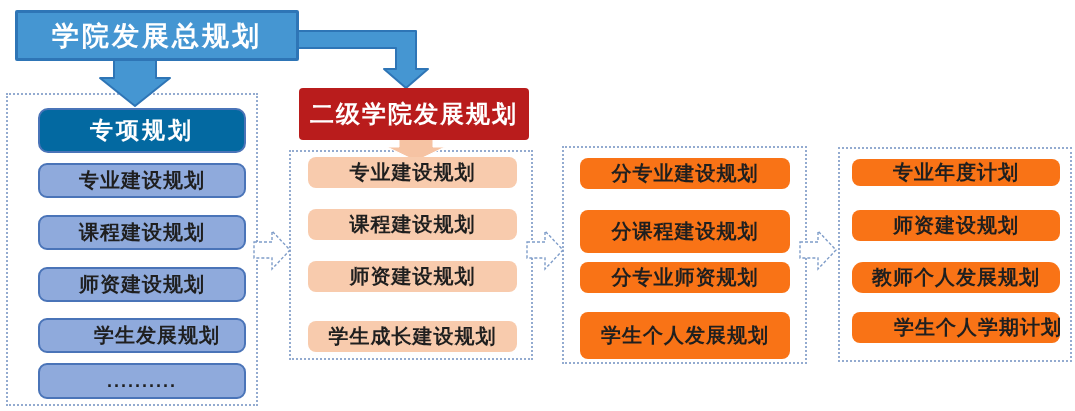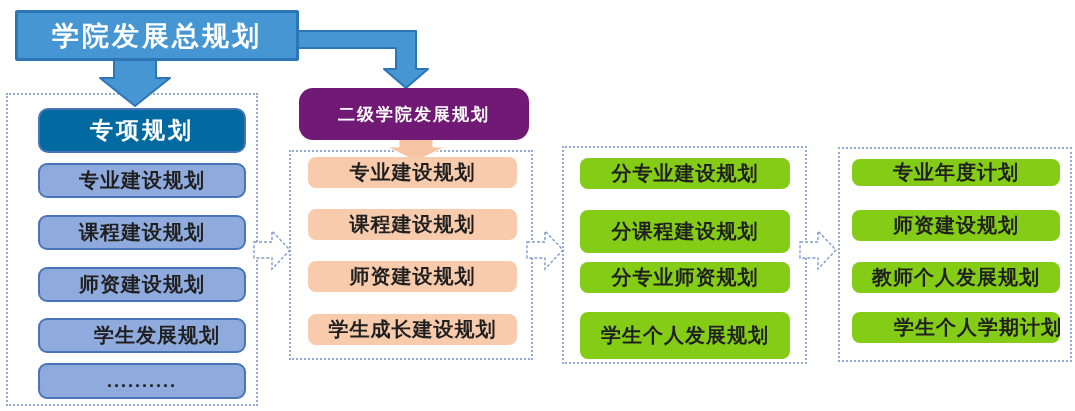--- a/index.html
+++ b/index.html
@@ -15,36 +15,36 @@
   .node{
     position:absolute;display:flex;align-items:center;justify-content:center;
     box-sizing:border-box;font-weight:bold;color:#1f1f1f;z-index:3;
     white-space:nowrap;
   }
   .title-box{
     background:#4596d2;border:3px solid #2e75b6;color:#ffffff;
     font-size:27px;letter-spacing:3px;z-index:4;border-radius:2px;
   }
   .orange-header{
-    background:#701a75;color:#ffffff;font-size:17px;letter-spacing:2px;
-    z-index:4;border-radius:14px;
+    background:#b91c1c;color:#ffffff;font-size:24px;letter-spacing:2px;
+    z-index:4;border-radius:4px;
   }
   .blue-header{
     background:#0369a1;border:2px solid #4a74b8;border-radius:10px;
     color:#ffffff;font-size:23px;letter-spacing:3px;
   }
   .blue-item{
     background:#8faadc;border:2px solid #4a74b8;border-radius:9px;
     font-size:20px;letter-spacing:1px;
   }
   .peach-item{
     background:#f8cbad;border-radius:8px;font-size:20px;letter-spacing:1px;
   }
   .green-item{
-    background:#84cc16;border-radius:8px;font-size:20px;letter-spacing:1px;
+    background:#f97316;border-radius:8px;font-size:20px;letter-spacing:1px;
   }
   .dots{font-size:18px;letter-spacing:2px;}
 </style>
 </head>
 <body>
 
 <div class="canvas">
 
   <div class="dash" style="left:6px;top:93px;width:252px;height:313px;"></div>
   <div class="dash" style="left:289px;top:150px;width:244px;height:210px;"></div>
@@ -67,25 +67,25 @@
   <div class="node blue-header" style="left:38px;top:108px;width:208px;height:45px;">专项规划</div>
   <div class="node blue-item" style="left:38px;top:163px;width:208px;height:35px;">专业建设规划</div>
   <div class="node blue-item" style="left:38px;top:215px;width:208px;height:35px;">课程建设规划</div>
   <div class="node blue-item" style="left:38px;top:267px;width:208px;height:35px;">师资建设规划</div>
   <div class="node blue-item" style="left:38px;top:318px;width:208px;height:35px;padding-left:30px;">学生发展规划</div>
   <div class="node blue-item dots" style="left:38px;top:363px;width:208px;height:36px;">..........</div>
 
   <div class="node peach-item" style="left:308px;top:157px;width:209px;height:31px;">专业建设规划</div>
   <div class="node peach-item" style="left:308px;top:209px;width:209px;height:31px;">课程建设规划</div>
   <div class="node peach-item" style="left:308px;top:261px;width:209px;height:31px;">师资建设规划</div>
-  <div class="node peach-item" style="left:308px;top:314px;width:209px;height:31px;">学生成长建设规划</div>
+  <div class="node peach-item" style="left:308px;top:321px;width:209px;height:31px;">学生成长建设规划</div>
 
   <div class="node green-item" style="left:580px;top:158px;width:210px;height:31px;">分专业建设规划</div>
   <div class="node green-item" style="left:580px;top:210px;width:210px;height:43px;">分课程建设规划</div>
   <div class="node green-item" style="left:580px;top:262px;width:210px;height:31px;">分专业师资规划</div>
   <div class="node green-item" style="left:580px;top:312px;width:210px;height:47px;">学生个人发展规划</div>
 
   <div class="node green-item" style="left:852px;top:159px;width:208px;height:27px;">专业年度计划</div>
   <div class="node green-item" style="left:852px;top:210px;width:208px;height:31px;">师资建设规划</div>
-  <div class="node green-item" style="left:852px;top:262px;width:208px;height:31px;">教师个人发展规划</div>
+  <div class="node green-item" style="left:852px;top:262px;width:208px;height:31px;border-radius:11px;">教师个人发展规划</div>
   <div class="node green-item" style="left:852px;top:312px;width:208px;height:31px;padding-left:44px;">学生个人学期计划</div>
 
 </div>
 
 </body></html>

